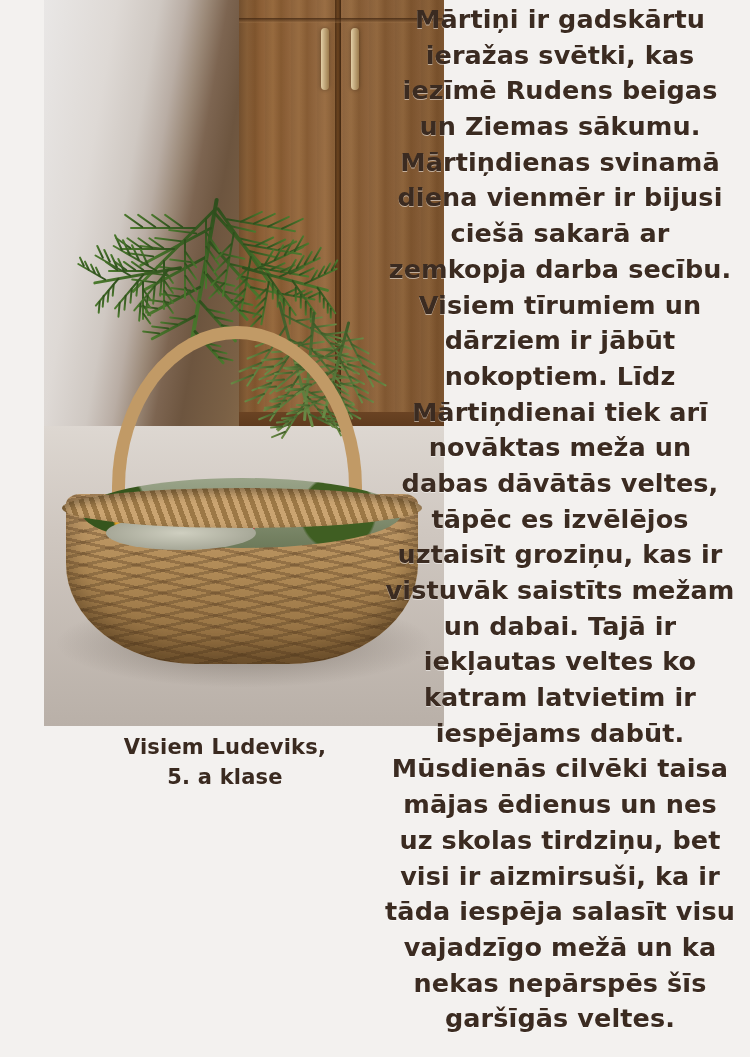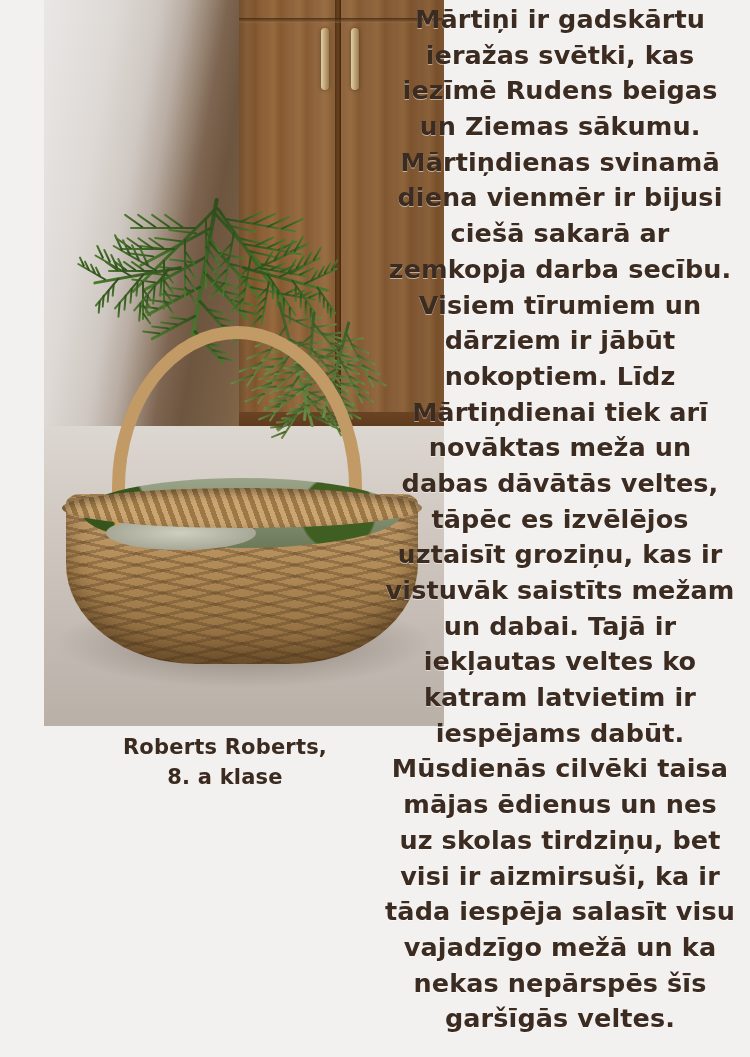--- a/index.html
+++ b/index.html
@@ -590,19 +590,19 @@
     <div class="basket">
       <div class="handle"></div>
       <div class="body"></div>
       <div class="contents"></div>
       <div class="moss"></div>
       <div class="rim"></div>
     </div>
   </div>
 
   <div class="caption">
-    <div>Roberts Roberts,</div>
-    <div>8. a klase</div>
+    <div>Visiem Ludeviks,</div>
+    <div>5. a klase</div>
   </div>
 
   <div class="article">Mārtiņi ir gadskārtu ieražas svētki, kas iezīmē Rudens beigas un Ziemas sākumu. Mārtiņdienas svinamā diena vienmēr ir bijusi ciešā sakarā ar zemkopja darba secību. Visiem tīrumiem un dārziem ir jābūt nokoptiem. Līdz Mārtiņdienai tiek arī novāktas meža un dabas dāvātās veltes, tāpēc es izvēlējos uztaisīt groziņu, kas ir vistuvāk saistīts mežam un dabai. Tajā ir iekļautas veltes ko katram latvietim ir iespējams dabūt. Mūsdienās cilvēki taisa mājas ēdienus un nes uz skolas tirdziņu, bet visi ir aizmirsuši, ka ir tāda iespēja salasīt visu vajadzīgo mežā un ka nekas nepārspēs šīs garšīgās veltes.</div>
 
 </div>
 
 </body></html>

